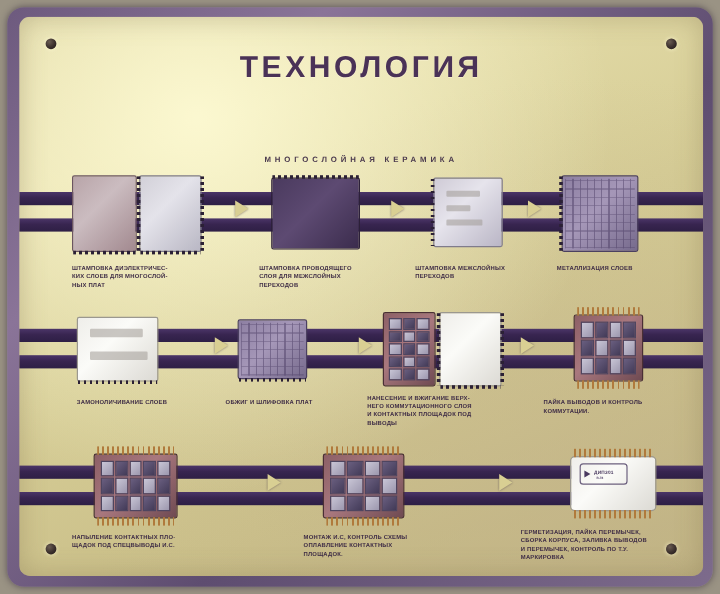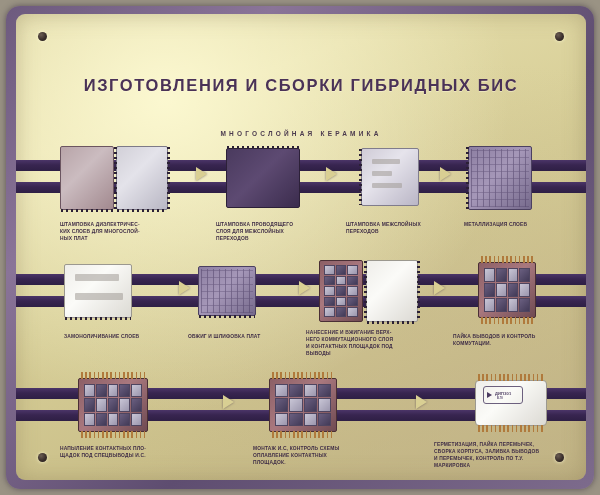--- a/index.html
+++ b/index.html
@@ -113,21 +113,21 @@
 <div id="photo">
   <div id="frame"></div>
 
   <div id="board">
 
     <div class="screw" style="left:22px;top:18px;"></div>
     <div class="screw" style="right:22px;top:18px;"></div>
     <div class="screw" style="left:22px;bottom:18px;"></div>
     <div class="screw" style="right:22px;bottom:18px;"></div>
 
-    <div id="subtitle">ИЗГОТОВЛЕНИЯ И СБОРКИ ГИБРИДНЫХ БИС</div>
+    <div id="title">ТЕХНОЛОГИЯ</div>
     <div id="section">МНОГОСЛОЙНАЯ КЕРАМИКА</div>
 
     <div class="row" style="top:124px;">
       <div class="band b1"></div>
       <div class="band b2"></div>
 
       <div class="arrow" style="left:180px;"></div>
       <div class="arrow" style="left:310px;"></div>
       <div class="arrow" style="left:424px;"></div>
 

